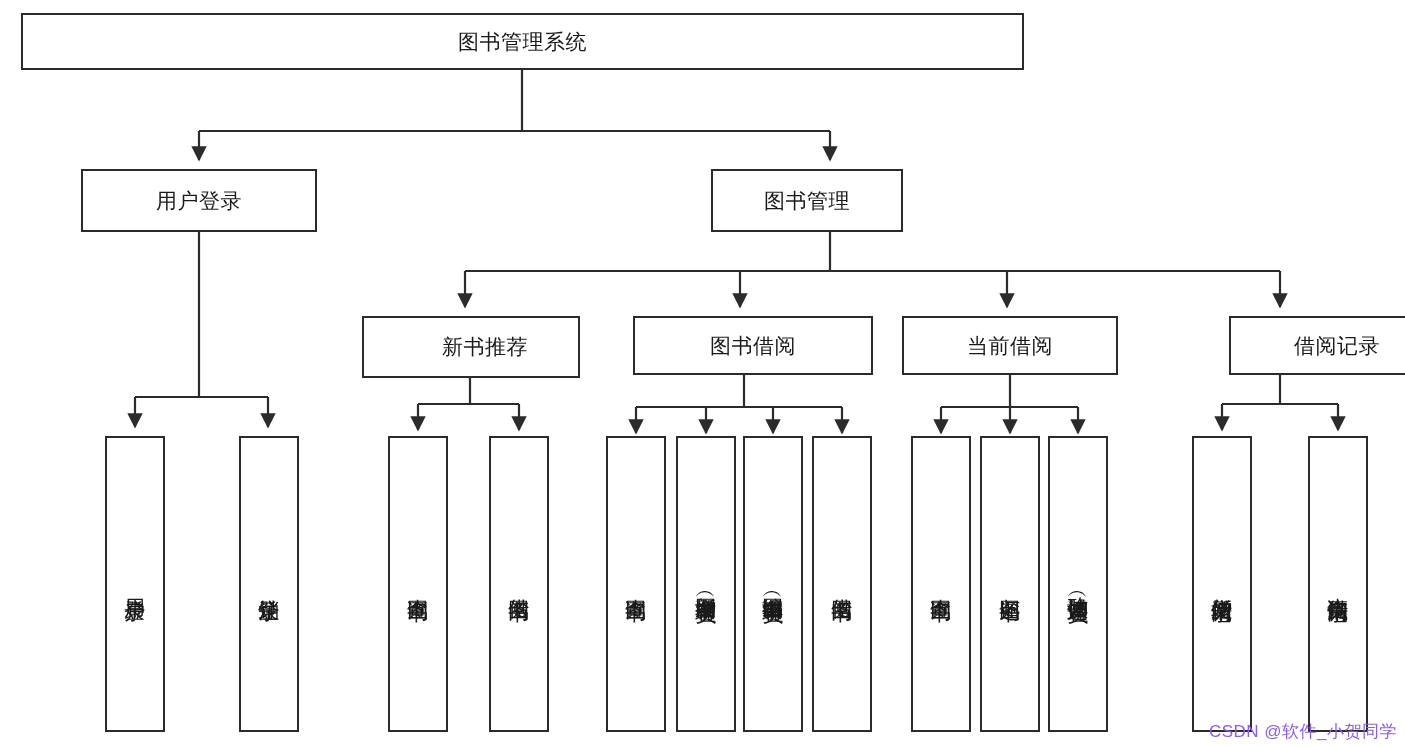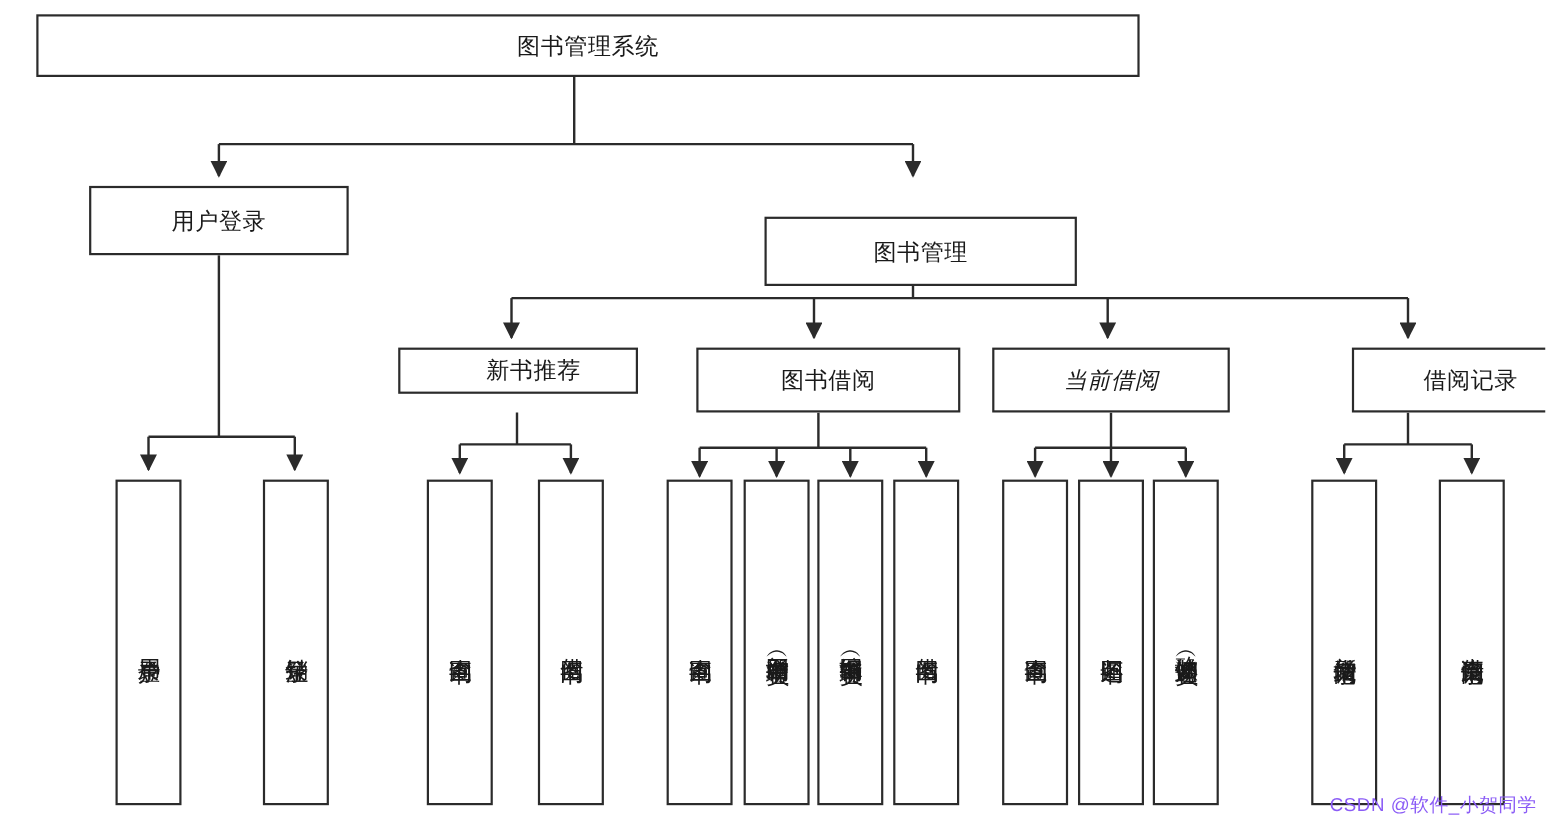--- a/index.html
+++ b/index.html
@@ -118,28 +118,28 @@
       <path d="M 1010 407 L 1010 433" marker-end="url(#arrow)"></path>
       <path d="M 1078 407 L 1078 433" marker-end="url(#arrow)"></path>
 
       <path d="M 1280 375 L 1280 404"></path>
       <path d="M 1222 404 L 1338 404"></path>
       <path d="M 1222 404 L 1222 430" marker-end="url(#arrow)"></path>
       <path d="M 1338 404 L 1338 430" marker-end="url(#arrow)"></path>
     </g>
   </svg>
 
-  <div class="node horiz" style="left:21px; top:13px; width:1003px; height:57px;margin-left:12px;">图书管理系统</div>
+  <div class="node horiz" style="left:21px; top:13px; width:1003px; height:57px;">图书管理系统</div>
 
   <div class="node horiz" style="left:81px; top:169px; width:236px; height:63px;">用户登录</div>
-  <div class="node horiz" style="left:695px; top:169px; width:284px; height:63px;margin-top:28px;">图书管理</div>
+  <div class="node horiz" style="left:711px; top:169px; width:192px; height:63px;">图书管理</div>
 
-  <div class="node horiz" style="left:362px; top:316px; width:218px; height:42px;padding-left:28px;">新书推荐</div>
+  <div class="node horiz" style="left:362px; top:316px; width:218px; height:62px;padding-left:28px;">新书推荐</div>
   <div class="node horiz" style="left:633px; top:316px; width:240px; height:59px;">图书借阅</div>
-  <div class="node horiz" style="left:902px; top:316px; width:216px; height:59px;font-style:italic;">当前借阅</div>
+  <div class="node horiz" style="left:902px; top:316px; width:216px; height:59px;">当前借阅</div>
   <div class="node horiz" style="left:1189px; top:316px; width:216px; height:59px;margin-left:40px;">借阅记录</div>
 
   <div class="node vert" style="left:105px; top:436px; width:60px; height:296px;">
     <span class="vtext">用户登录</span>
   </div>
   <div class="node vert" style="left:239px; top:436px; width:60px; height:296px;">
     <span class="vtext">注销登录</span>
   </div>
 
   <div class="node vert" style="left:388px; top:436px; width:60px; height:296px;">

